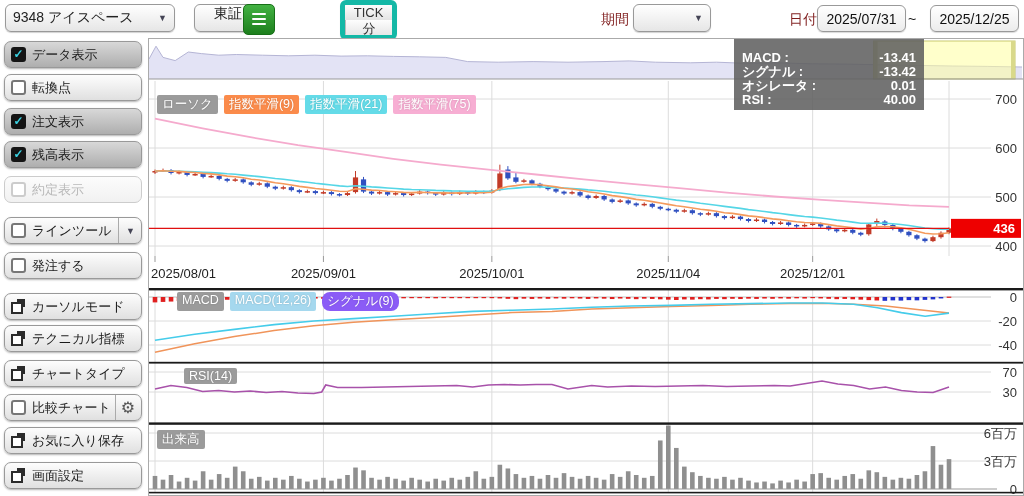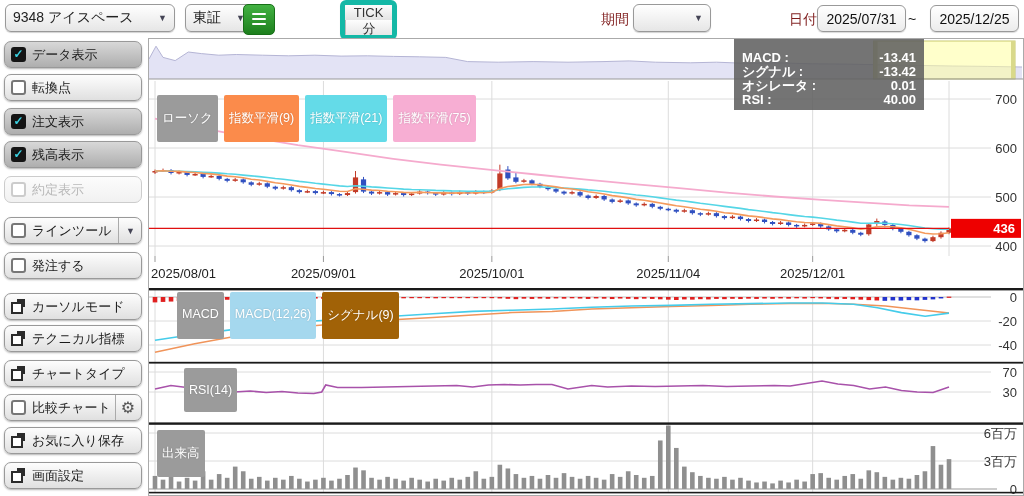--- a/index.html
+++ b/index.html
@@ -6,21 +6,21 @@
   body{width:1024px;height:496px;position:relative;overflow:hidden;background:#fff;
        font-family:"Liberation Sans",sans-serif;color:#222;}
   
   #toolbar{position:absolute;left:0;top:0;width:1024px;height:38px;background:#fff;}
   .tb-select{position:absolute;top:4px;height:28px;box-sizing:border-box;border:1px solid #999;
       border-radius:6px;background:linear-gradient(#ffffff,#e6e6e6);display:flex;align-items:center;
       padding:0 7px;font-size:14px;box-shadow:0 1px 1px rgba(0,0,0,.18);cursor:pointer;}
   .tb-select .arr{margin-left:auto;font-size:9px;color:#445;padding-left:6px;}
   .tb-label{position:absolute;top:11px;font-size:14px;color:#7f1d1d;}
   #stock-select{left:5px;width:170px;}
-  #market-select{left:185px;width:68px;}
+  #market-select{left:194px;width:68px;flex-direction:column;}
   #list-btn{position:absolute;left:243px;top:4px;width:30px;height:29px;border-radius:5px;
       background:linear-gradient(#43b243,#1d7f1d);border:1px solid #176f17;cursor:pointer;
       display:flex;align-items:center;justify-content:center;}
   .list-glyph{width:14px;height:2px;background:#fff;border-radius:1px;position:relative;top:-1px;
       box-shadow:0 5px 0 #fff,0 10px 0 #fff;margin-top:-10px;}
   #interval-group{position:absolute;left:340px;top:0;height:30px;display:flex;
       border:5px solid #14b8a6;border-radius:6px;overflow:hidden;box-shadow:0 1px 1px rgba(0,0,0,.15);flex-direction:column;}
   .iv-btn{width:47px;height:30px;box-sizing:border-box;border-left:1px solid #bbb;
       background:linear-gradient(#fdfdfd,#e3e3e3);display:flex;align-items:center;justify-content:center;
       font-size:13px;color:#333;cursor:pointer;}
@@ -51,21 +51,21 @@
   .dup::before{content:"";position:absolute;right:1px;top:0;width:8px;height:8px;background:#2b2b2b;}
   .dup::after{content:"";position:absolute;left:0;bottom:0;width:8px;height:8px;background:#fff;border:2px solid #2b2b2b;}
   .split{margin-left:auto;border-left:1px solid #aaa;align-self:stretch;display:flex;align-items:center;
       padding-left:7px;font-size:9px;color:#445;}
   .split.gear{font-size:16px;color:#555;padding-left:5px;}
   
   #chart{position:absolute;left:148px;top:38px;width:876px;height:458px;box-sizing:border-box;
       border:1px solid #aaa;background:#fff;}
   #chart svg{position:absolute;left:0;top:0;}
   .legend-row{position:absolute;display:flex;gap:6px;pointer-events:none;}
-  .chip{font-size:12.5px;color:#fff;padding:15px 5px;border-radius:2px;white-space:nowrap;
+  .chip{font-size:12.5px;color:#fff;padding:1px 5px;border-radius:2px;white-space:nowrap;
       text-shadow:0 0 2px rgba(0,0,0,.2);}
   #tooltip{position:absolute;left:585px;top:0;width:190px;background:rgba(95,95,95,.87);
       color:#fff;font-size:13px;font-weight:bold;padding:12px 8px 3px 8px;box-sizing:border-box;line-height:14px;}
   .tt-row{display:flex;justify-content:space-between;}
 </style>
 </head>
 <body>
 
 <div id="toolbar">
   <div id="stock-select" class="tb-select">
@@ -625,21 +625,21 @@
 
   <div class="legend-row" style="left:8px;top:56px">
     <span class="chip" style="background: rgb(155, 155, 155);">ローソク</span>
     <span class="chip" style="background: rgb(251, 139, 75);">指数平滑(9)</span>
     <span class="chip" style="background: rgb(100, 219, 232);">指数平滑(21)</span>
     <span class="chip" style="background: rgb(247, 174, 211); text-align: center;">指数平滑(75)</span>
   </div>
   <div class="legend-row" style="left:8px;top:253px">
     <span class="chip" style="background: rgb(155, 155, 155); margin-left: 20px;">MACD</span>
     <span class="chip" style="background: rgb(165, 216, 238);">MACD(12,26)</span>
-    <span class="chip" style="background: #a16207;">シグナル(9)</span>
+    <span class="chip" style="background: #8b5cf6; border-radius: 8px;">シグナル(9)</span>
   </div>
   <div class="legend-row" style="left:8px;top:329px">
     <span class="chip" style="background: rgb(155, 155, 155); margin-left: 27px;">RSI(14)</span>
   </div>
   <div class="legend-row" style="left:8px;top:391px">
     <span class="chip" style="background: rgb(155, 155, 155);">出来高</span>
   </div>
 
   <div id="tooltip">
     <div class="tt-row">

